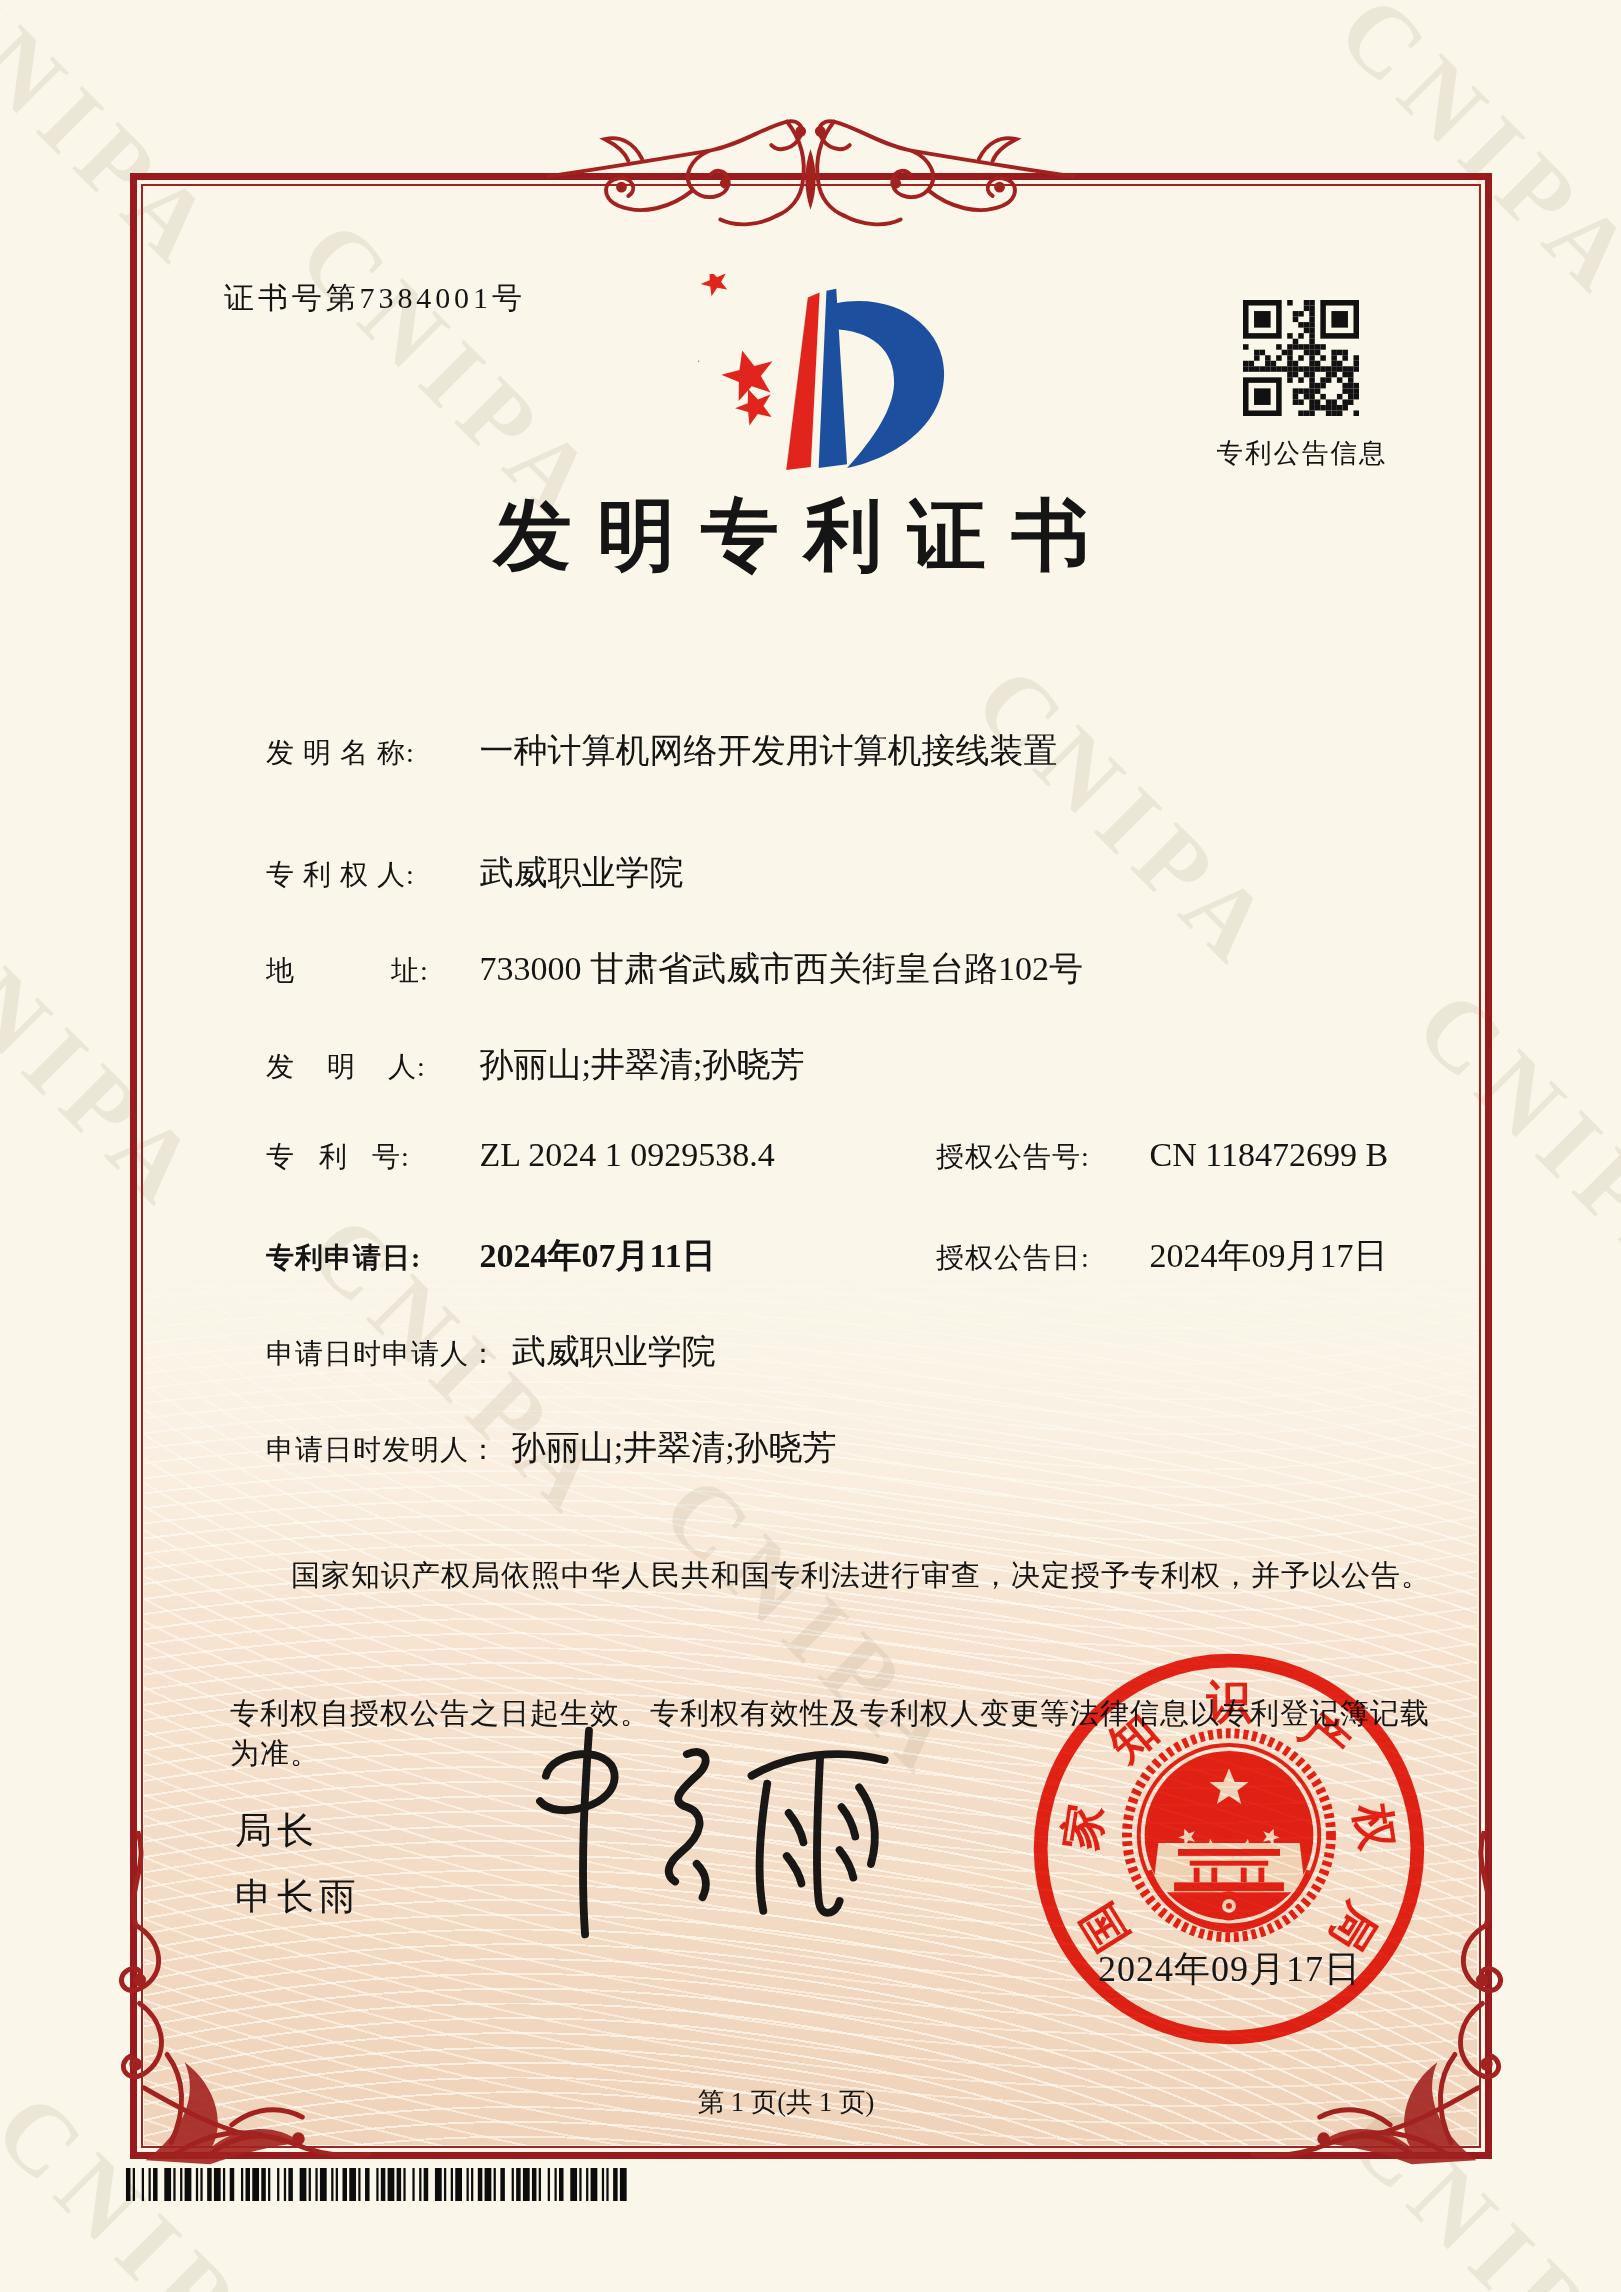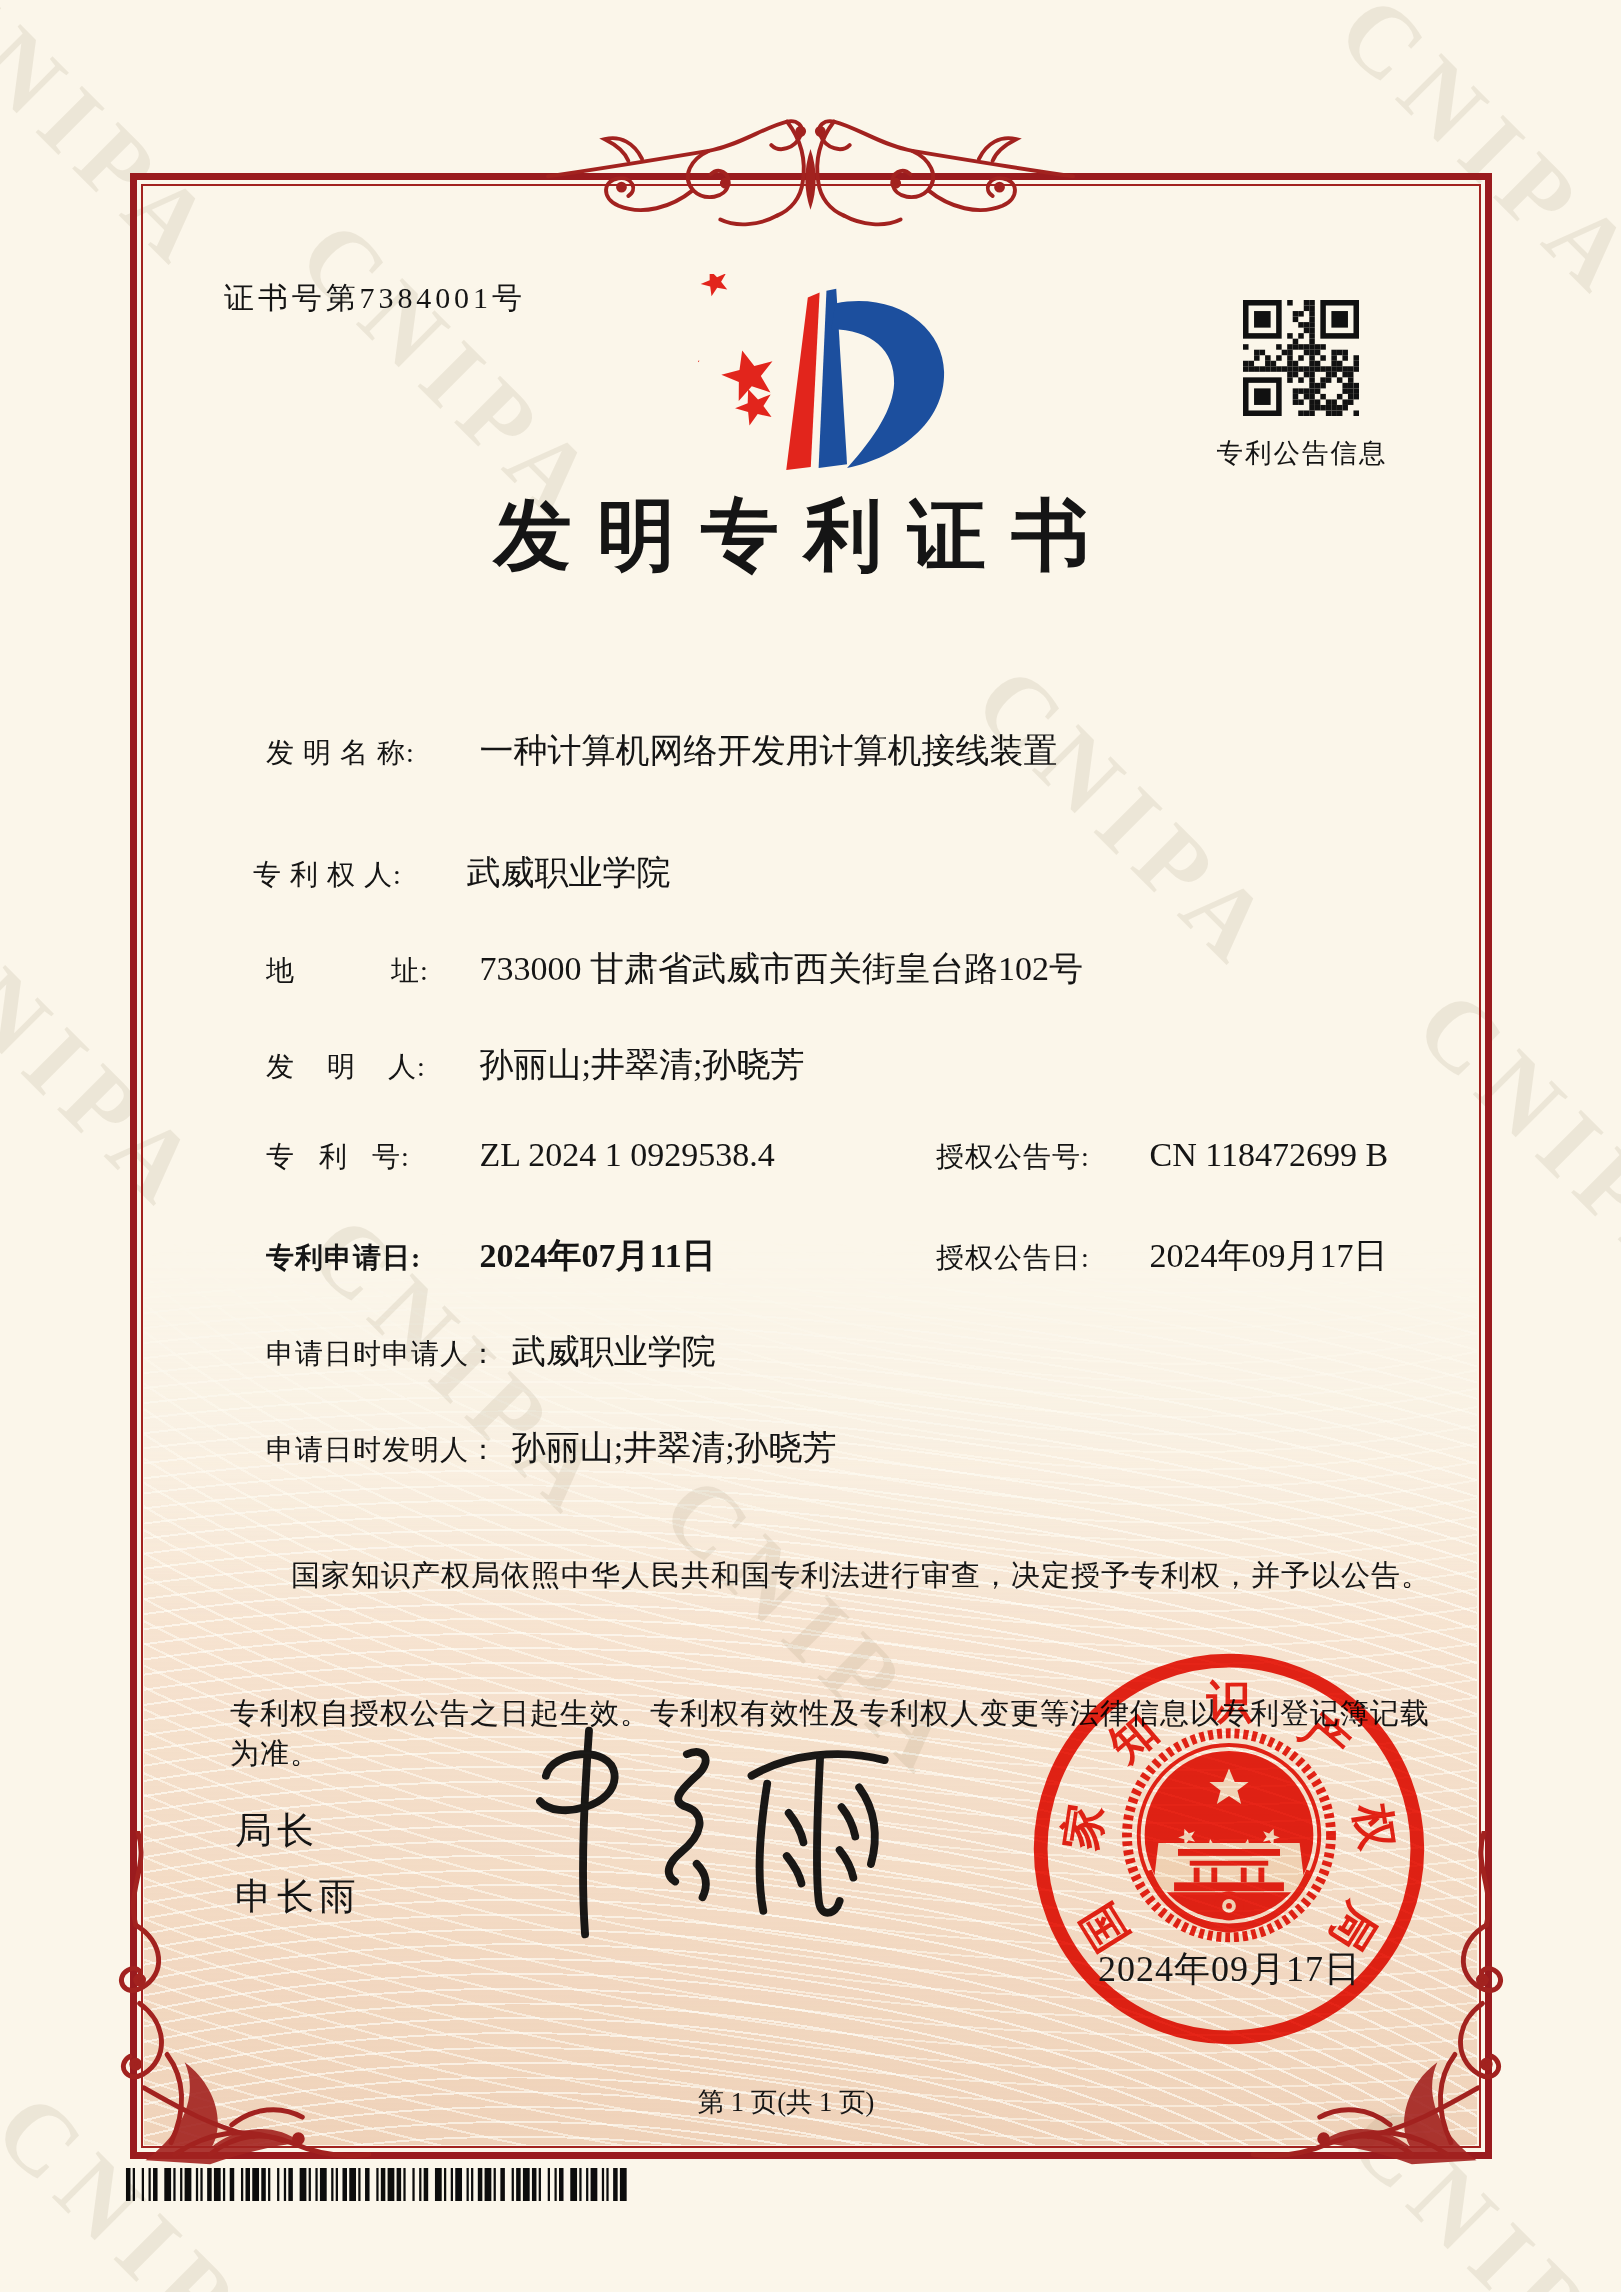--- a/index.html
+++ b/index.html
@@ -35,21 +35,21 @@
               font-size:26.5px;letter-spacing:2px;font-weight:normal;z-index:4;}
   .title{position:absolute;left:384px;top:484px;width:815px;text-align:center;font-size:78px;
          font-weight:bold;letter-spacing:25.5px;text-indent:25.5px;z-index:4;}
 
   
   .row{position:absolute;font-size:34px;white-space:pre;z-index:4;}
   .row .lab{display:inline-block;width:196px;font-size:28px;letter-spacing:1px;vertical-align:baseline;}
   .row .lab.wide{width:auto;}
   .row .val{margin-left:17.6px;}
   .row.wideval .val{margin-left:13.7px;}
-  .r0{left:232px;top:690px;} .r1{left:219px;top:812px;} .r2{left:232px;top:908px;}
+  .r0{left:232px;top:690px;} .r1{left:232px;top:812px;} .r2{left:232px;top:908px;}
   .r3{left:232px;top:1004px;} .r4{left:232px;top:1098px;} .r5{left:902px;top:1098px;}
   .r6{left:232px;top:1195px;font-weight:bold;} .r7{left:902px;top:1195px;} .r8{left:232px;top:1291px;}
   .r9{left:232px;top:1387px;}
 
   
   .stmt{position:absolute;left:200px;width:1227px;font-size:29px;letter-spacing:1px;z-index:4;margin-left:30px;}
   .stmt.l1{top:1556px;padding-left:61px;}
   .stmt.l2{top:1694px;}
 
   

